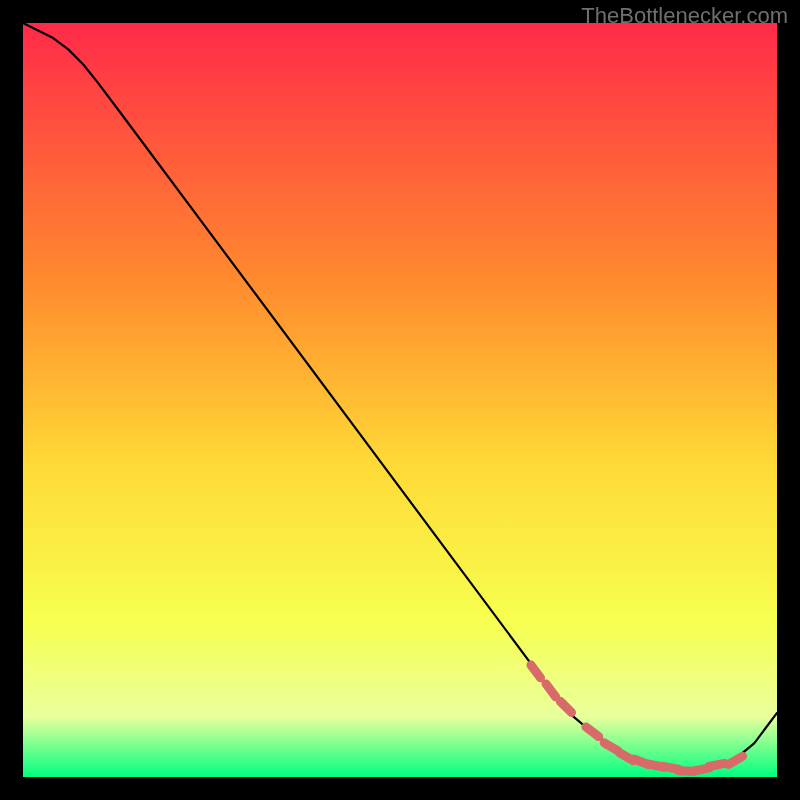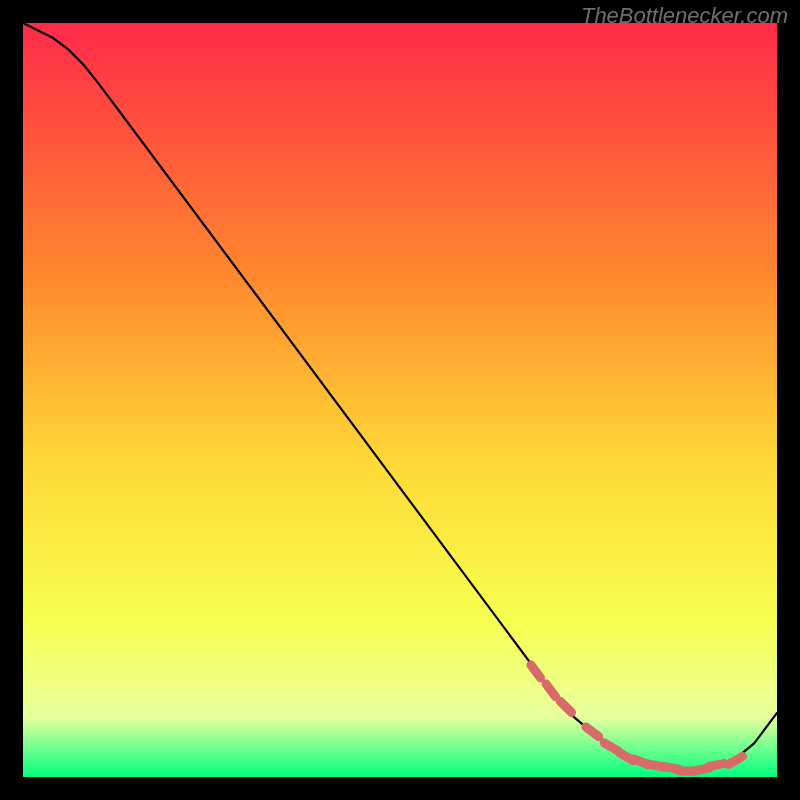--- a/index.html
+++ b/index.html
@@ -8,21 +8,20 @@
     width: 800px;
     height: 800px;
     background: #000000;
     overflow: hidden;
   }
   .container {
     position: relative;
     width: 800px;
     height: 800px;
     background: #000000;
-    font-style: italic;
   }
   .attribution {
     position: absolute;
     top: 3px;
     right: 12px;
     font-family: Arial, Helvetica, sans-serif;
     font-size: 22px;
     color: #6f6f6f;
     letter-spacing: 0px;
     font-weight: 500;

